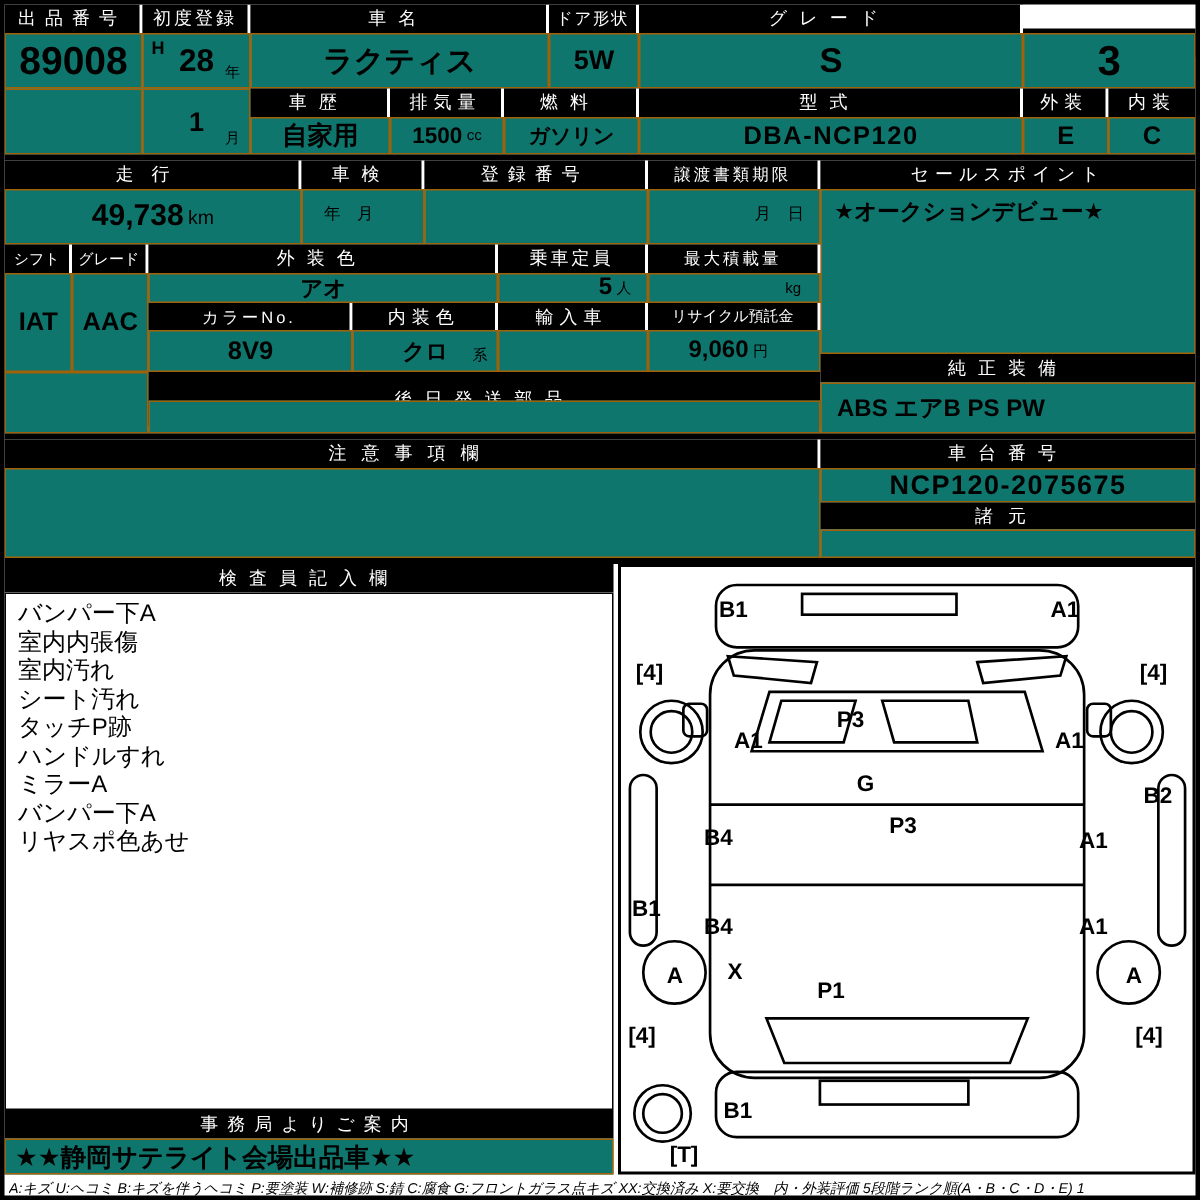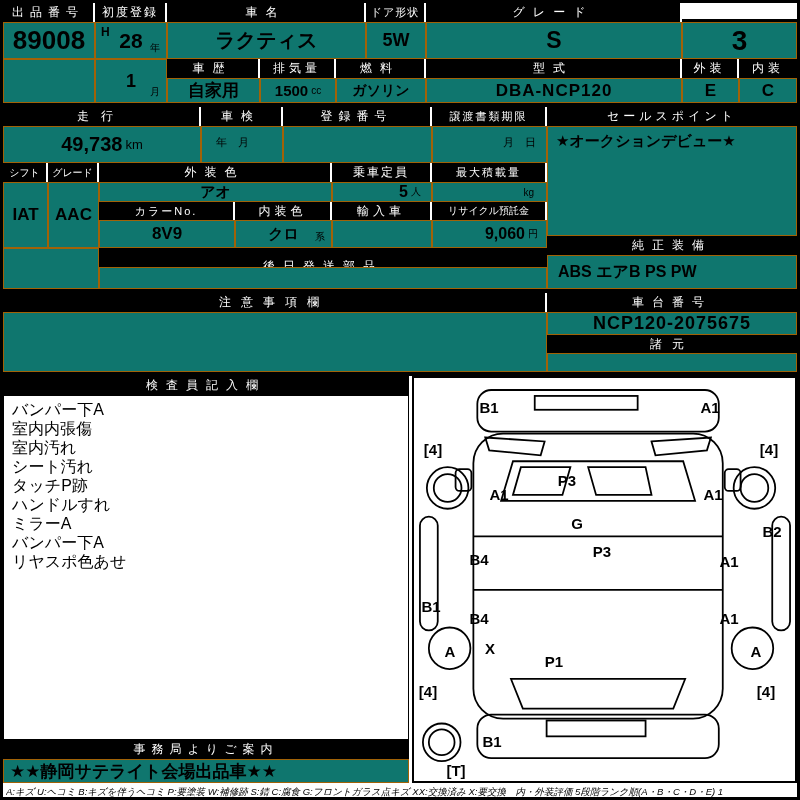--- a/index.html
+++ b/index.html
@@ -106,21 +106,21 @@
   <div class="abs hdr" style="left:235px;top:202px;width:97px;height:18px;letter-spacing:4px">内装色</div>
   <div class="abs hdr" style="left:332px;top:202px;width:100px;height:18px;letter-spacing:4px">輸入車</div>
   <div class="abs hdr" style="left:432px;top:202px;width:115px;height:18px;font-size:10px">リサイクル預託金</div>
 
   <div class="wcell big" style="left:99px;top:220px;width:136px;height:28px;font-size:17px">8V9</div>
   <div class="wcell" style="left:235px;top:220px;width:97px;height:28px">
     <span class="big" style="font-size:15px">クロ</span>
     <span class="corner br">系</span>
   </div>
   <div class="wcell" style="left:332px;top:220px;width:100px;height:28px"></div>
-  <div class="wcell" style="left:432px;top:220px;width:115px;height:28px;justify-content:flex-end;padding-right:8px">
+  <div class="wcell" style="left:432px;top:220px;width:115px;height:28px;padding-right:8px">
     <span class="big" style="font-size:16px">9,060</span>
     <span class="unit">円</span>
   </div>
 
   <div class="wcell" style="left:3px;top:248px;width:96px;height:41px"></div>
   <div class="abs hdr" style="left:99px;top:248px;width:448px;height:36px;letter-spacing:8px;border-right:none">後日発送部品</div>
   <div class="wcell" style="left:99px;top:267px;width:448px;height:22px"></div>
 
   <div class="abs hdr" style="left:547px;top:236px;width:250px;height:19px;letter-spacing:8px;border-right:none">純正装備</div>
   <div class="wcell big" style="left:547px;top:255px;width:250px;height:34px;justify-content:flex-start;padding-left:10px;font-size:16px">ABS エアB PS PW</div>

